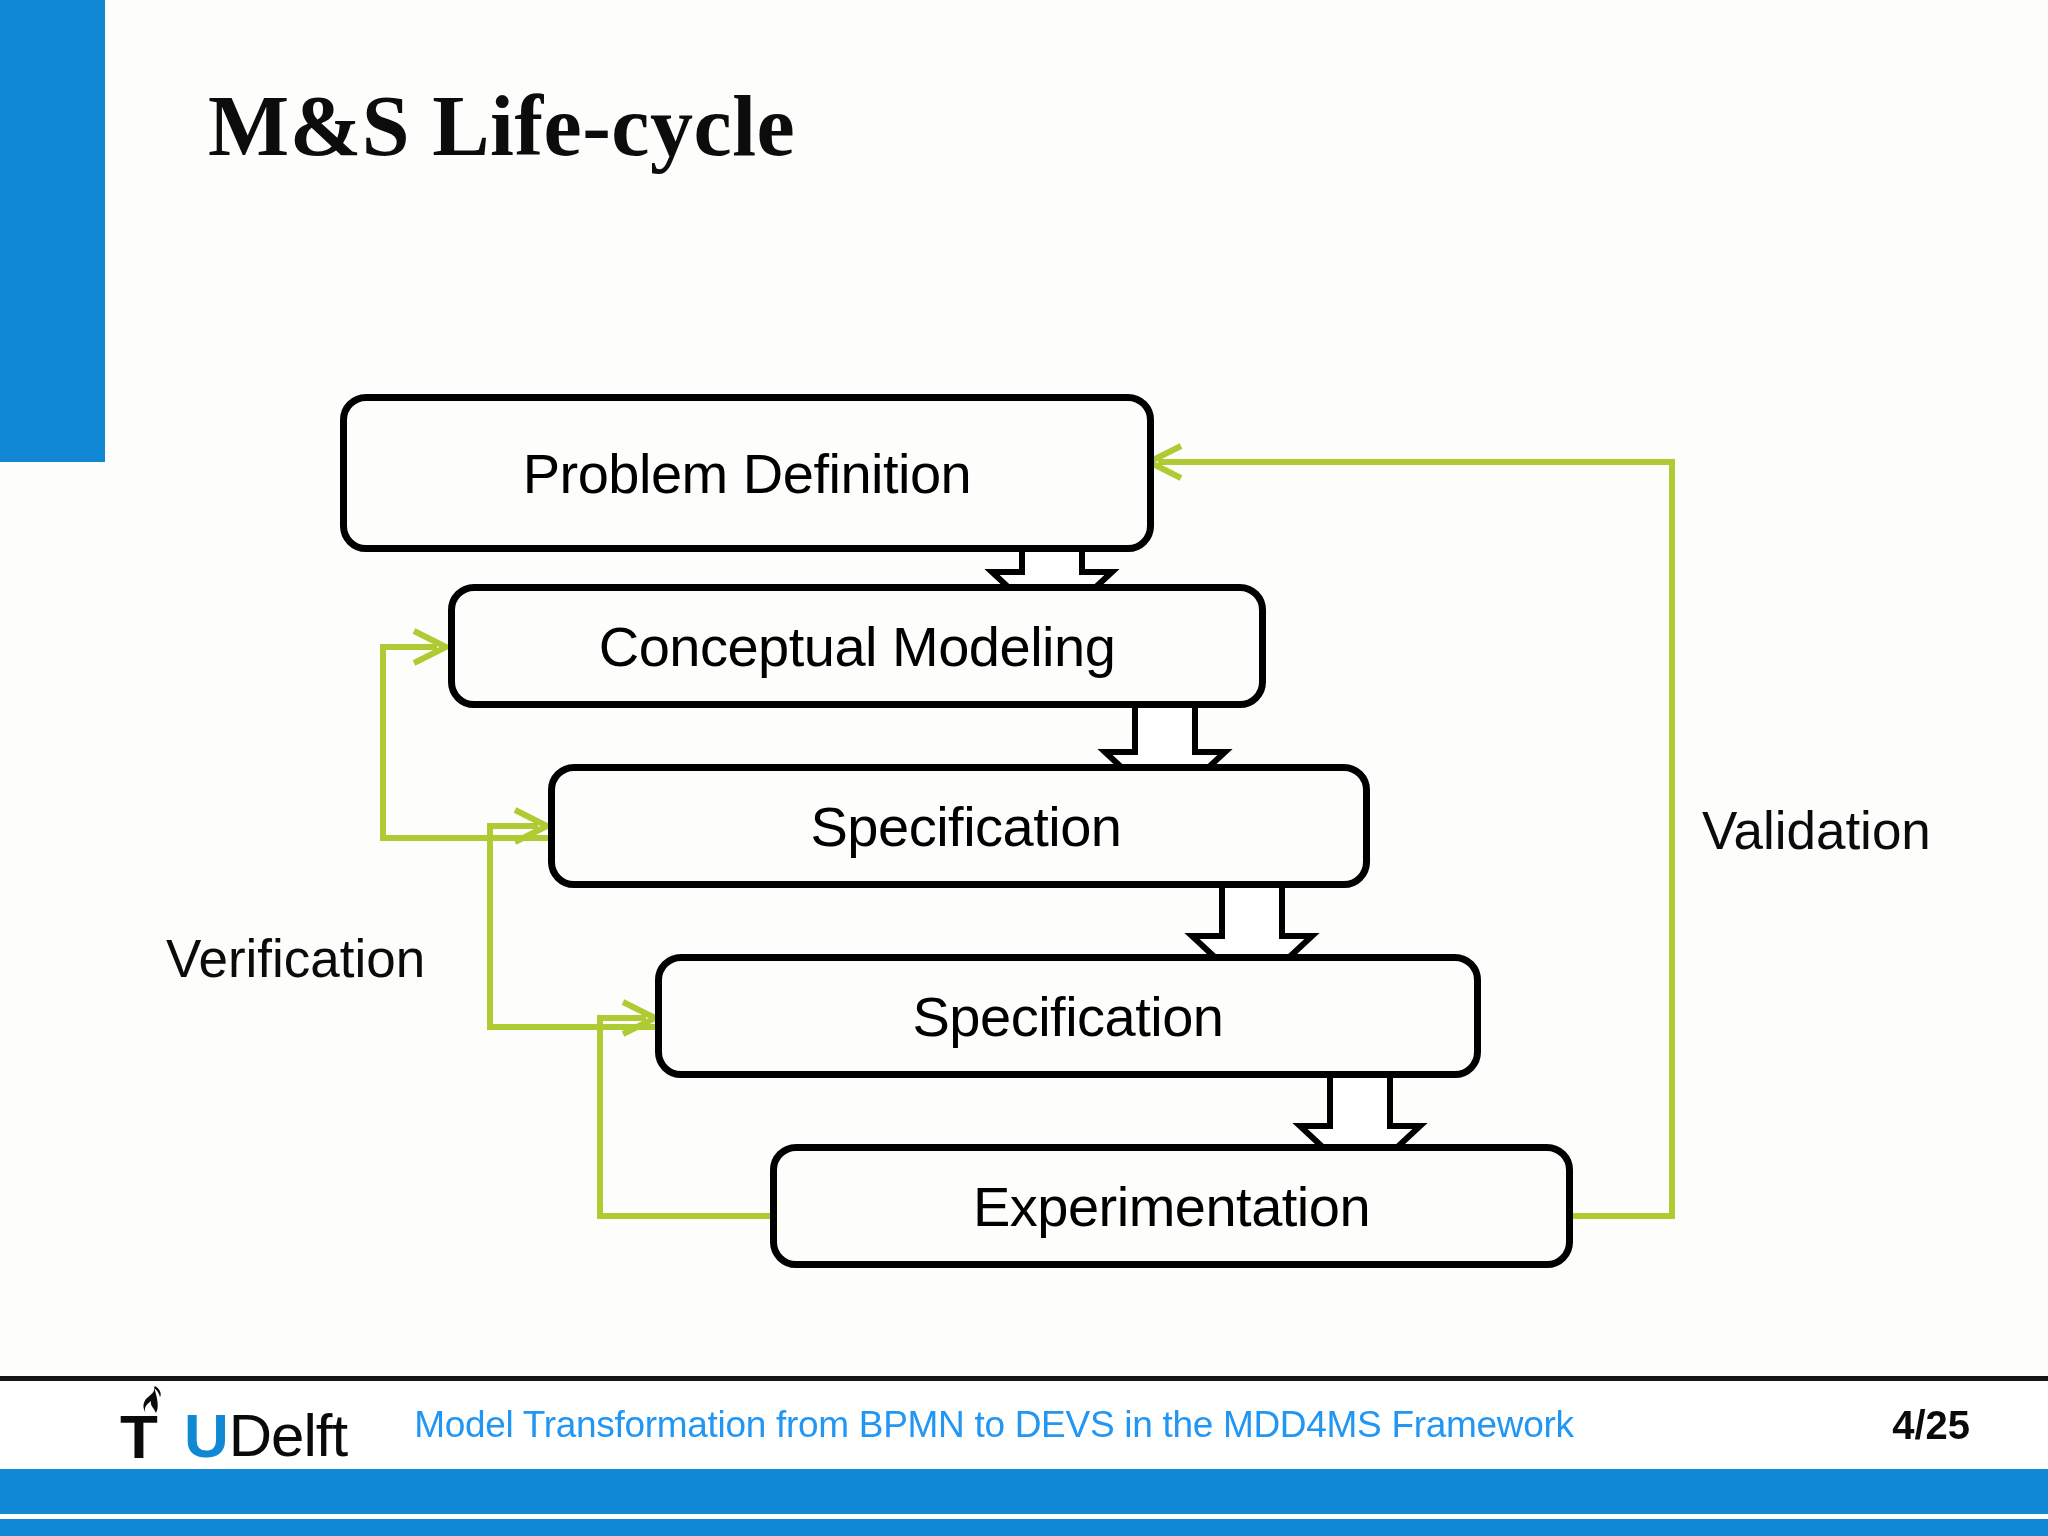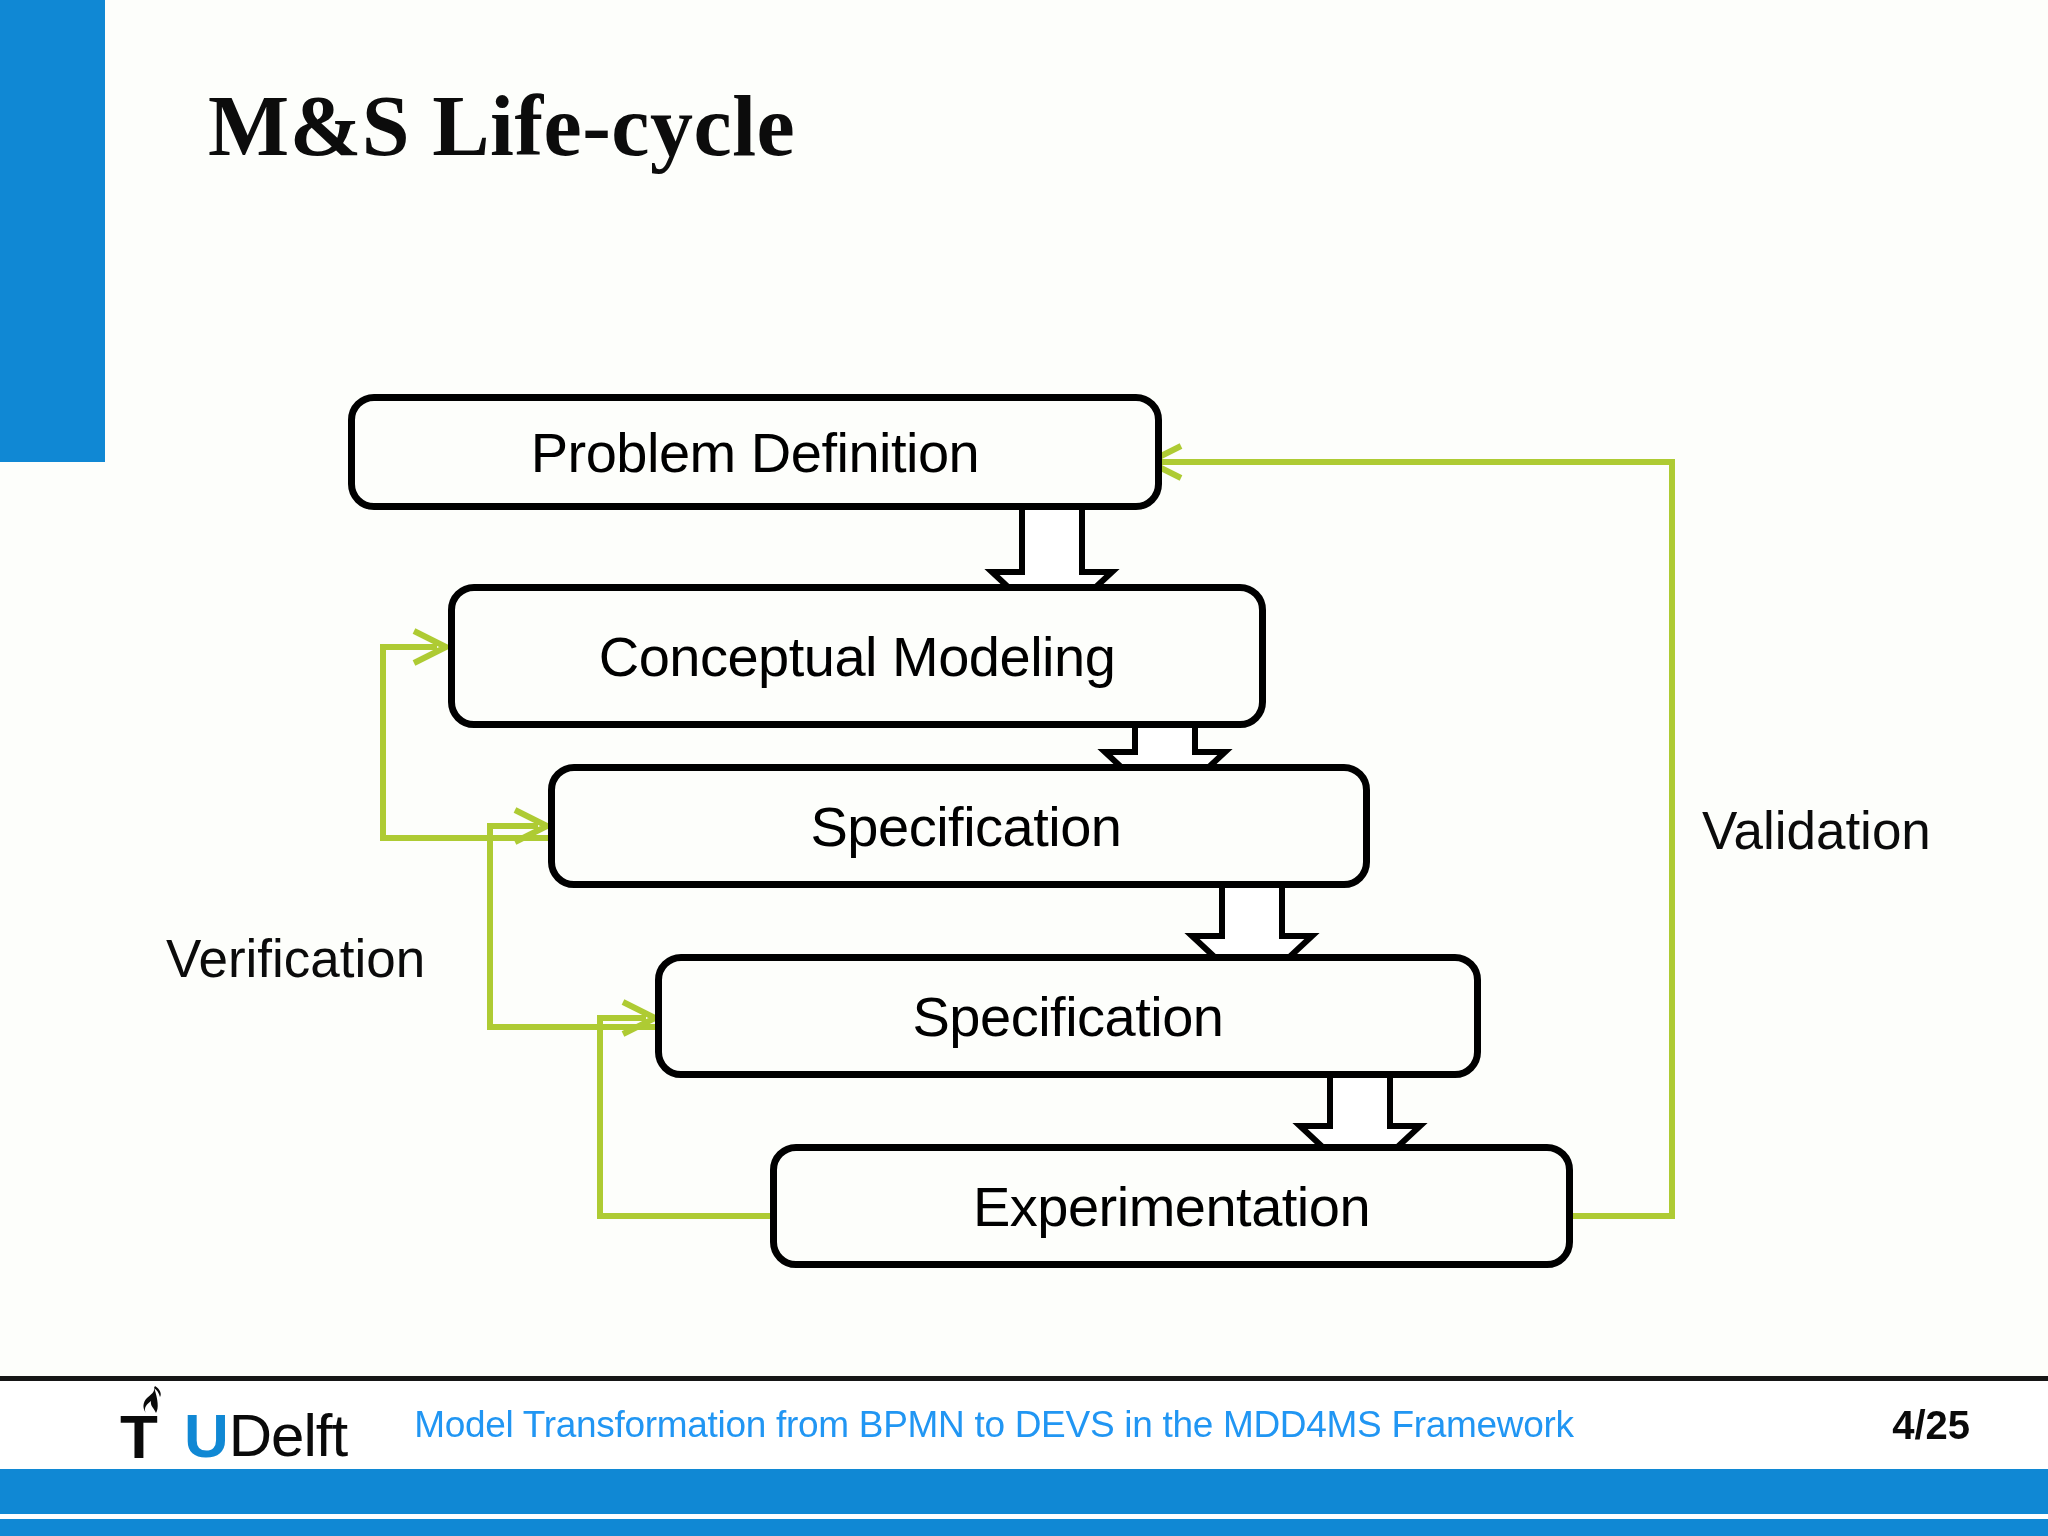--- a/index.html
+++ b/index.html
@@ -194,25 +194,25 @@
         <path d="M 770,1216 L 600,1216 L 600,1018 L 646,1018" fill="none" stroke="#aecb33" stroke-width="6"></path>
         <polyline points="623,1002 655,1018 623,1034" fill="none" stroke="#aecb33" stroke-width="6"></polyline>
       </g>
 
       <g>
         <path d="M 1572,1216 L 1672,1216 L 1672,462 L 1158,462" fill="none" stroke="#aecb33" stroke-width="6"></path>
         <polyline points="1181,446 1149,462 1181,478" fill="none" stroke="#aecb33" stroke-width="6"></polyline>
       </g>
     </svg>
 
-    <div class="stage-box" style="left:348px; top:394px; width:814px; height:116px;">
+    <div class="stage-box" style="left:340px; top:394px; width:814px; height:158px;">
       <span class="stage-label">Problem Definition</span>
     </div>
 
-    <div class="stage-box" style="left:448px; top:584px; width:818px; height:144px;">
+    <div class="stage-box" style="left:448px; top:584px; width:818px; height:124px;">
       <span class="stage-label">Conceptual Modeling</span>
     </div>
 
     <div class="stage-box" style="left:548px; top:764px; width:822px; height:124px;padding-left:14px;">
       <span class="stage-label">Specification</span>
     </div>
 
     <div class="stage-box" style="left:655px; top:954px; width:826px; height:124px;">
       <span class="stage-label">Specification</span>
     </div>

